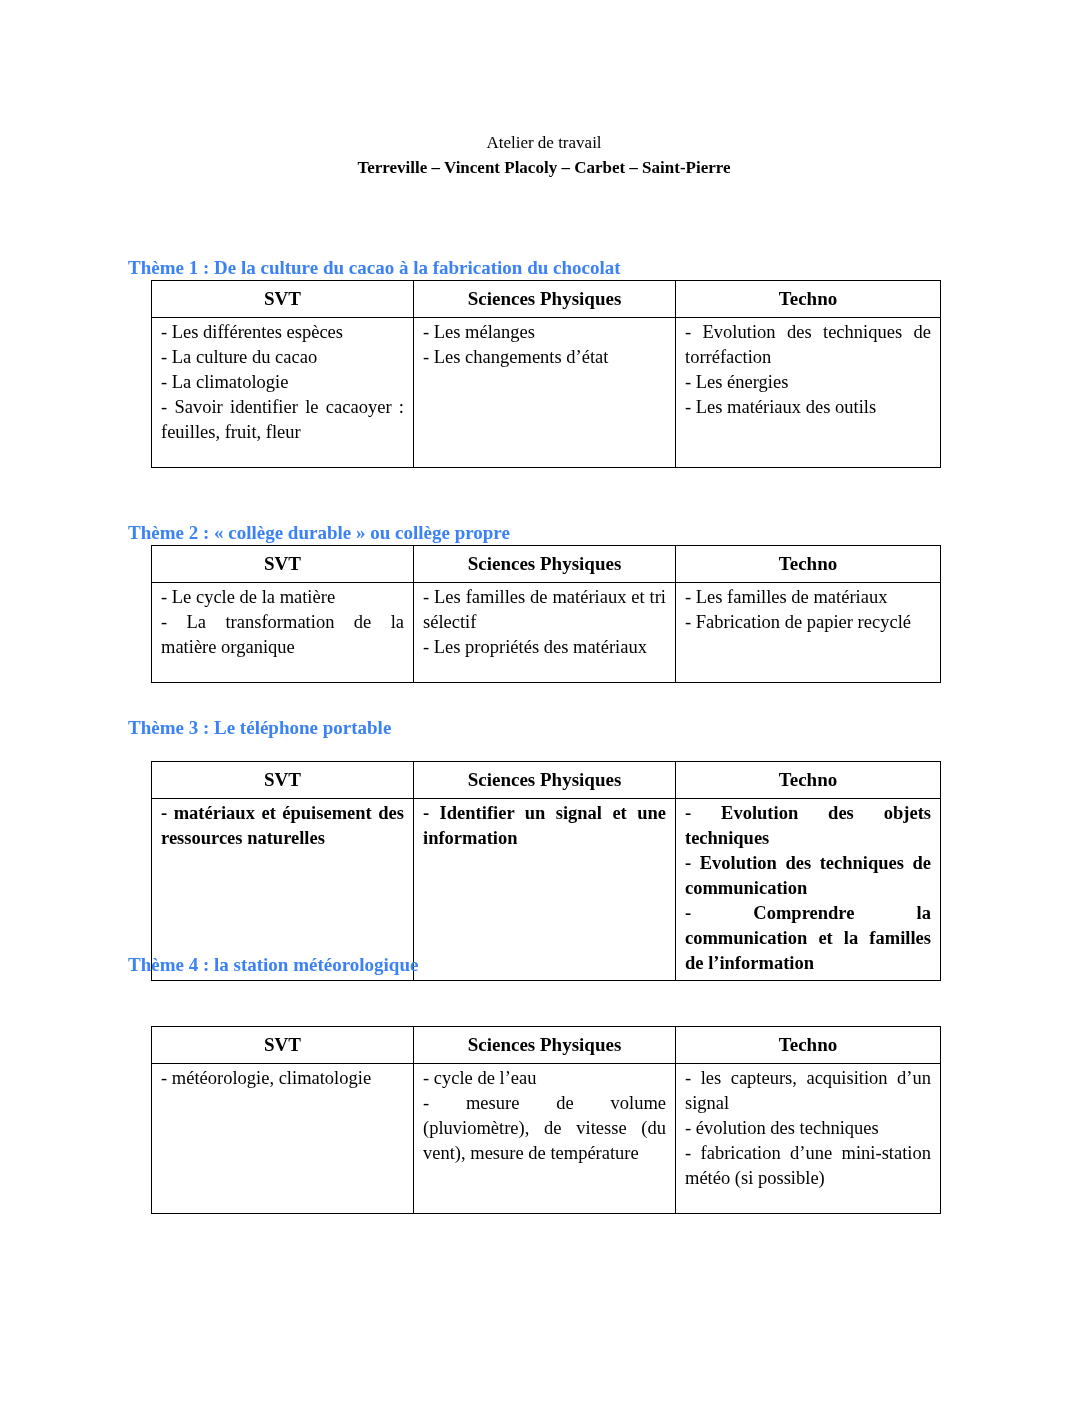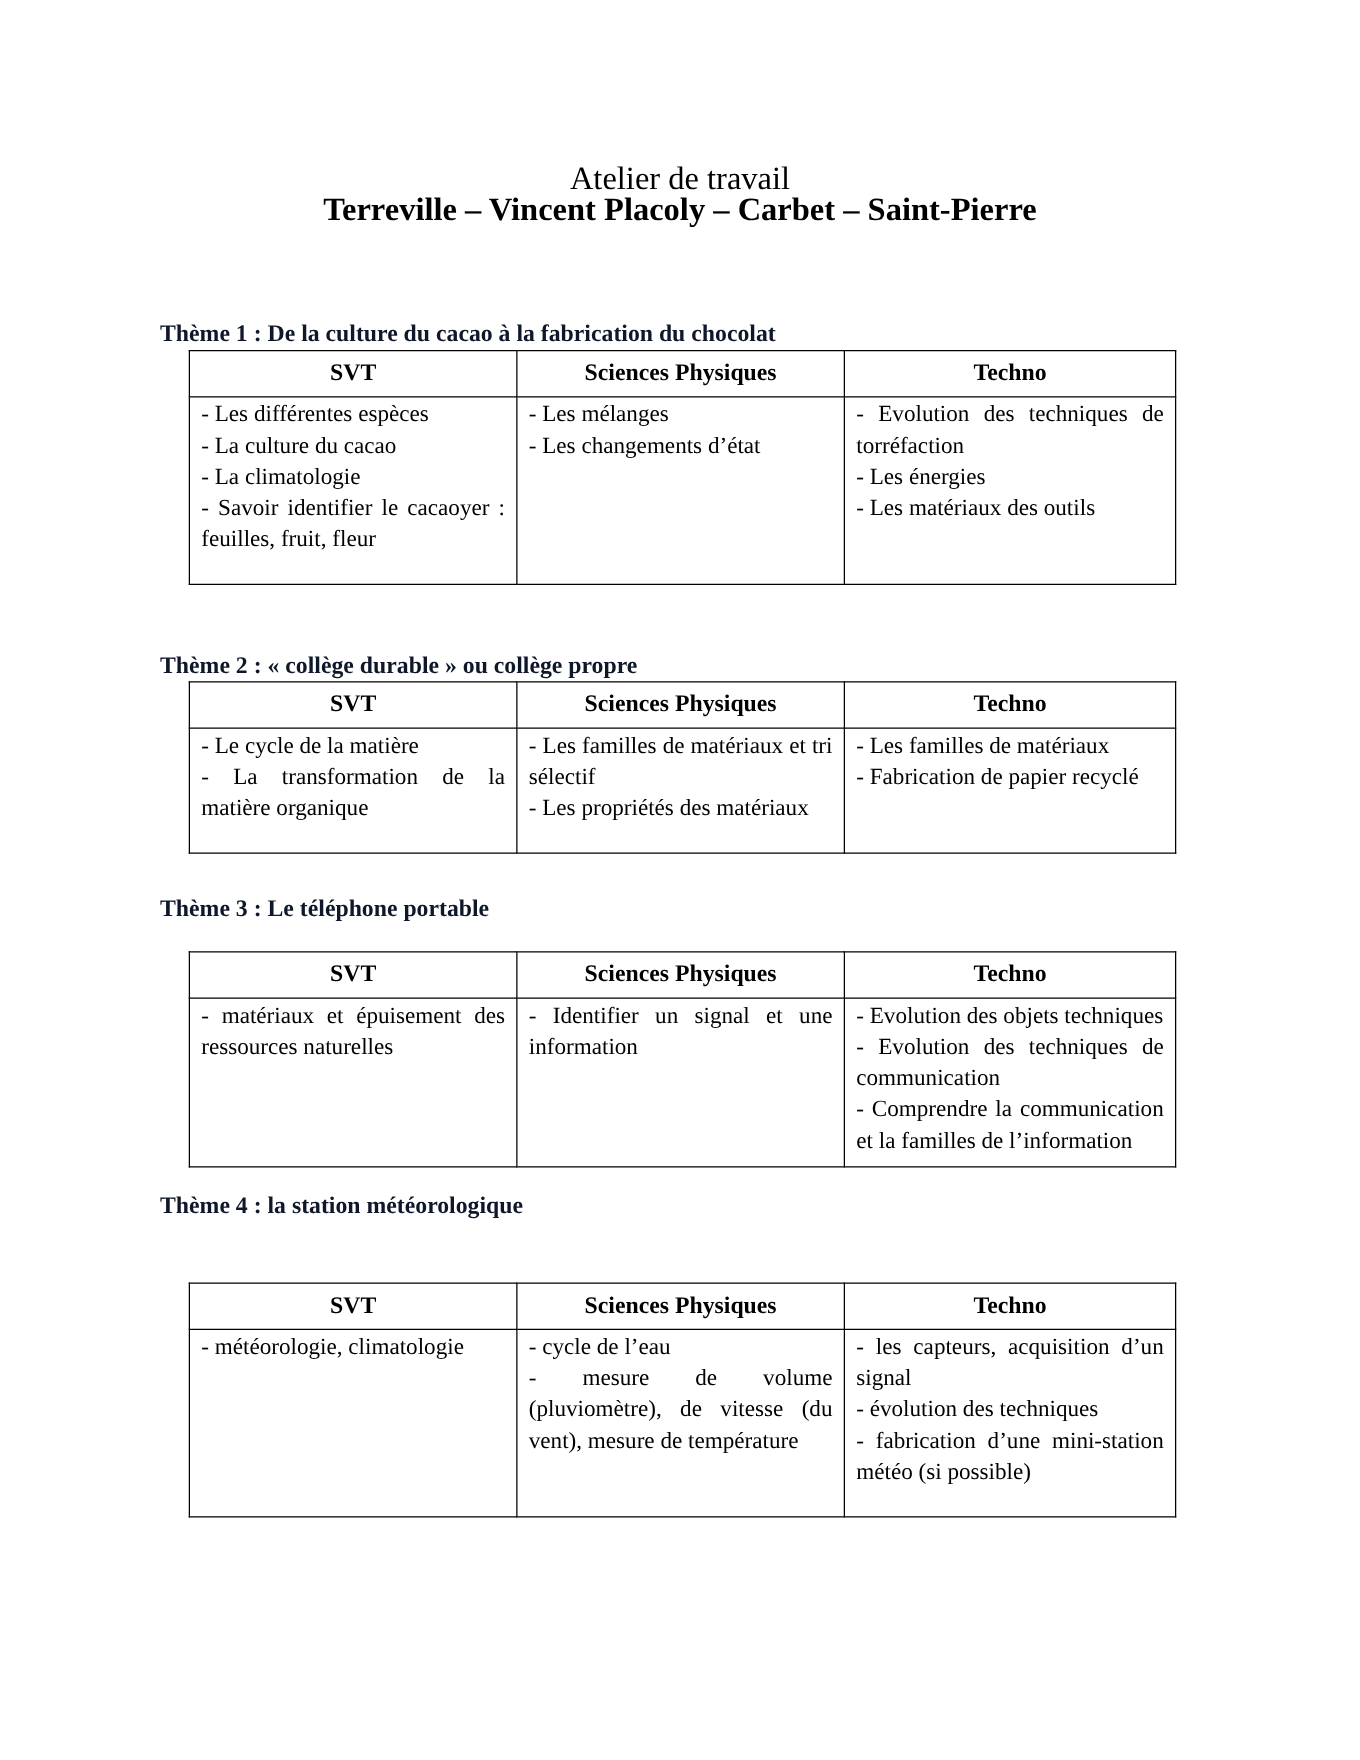--- a/index.html
+++ b/index.html
@@ -1,21 +1,21 @@
 <!DOCTYPE html>
 <html><head>
 <meta charset="utf-8">
 <style>
   html, body { margin: 0; padding: 0; background: #ffffff; }
   body { width: 1088px; height: 1408px; position: relative; overflow: hidden;
          font-family: "DejaVu Serif", "Liberation Serif", serif; color: #000; }
   .header { position: absolute; left: 0; top: 130px; width: 1088px; text-align: center;
-            font-size: 26px; line-height: 25px; font-family: "Liberation Serif", serif; }
+            font-size: 17px; line-height: 25px; font-family: "Liberation Serif", serif; }
   .header .bold { font-weight: bold; }
-  .theme-title { position: absolute; left: 128px; color: #0f172a; font-weight: bold;
+  .theme-title { position: absolute; left: 128px; color: #3b82f6; font-weight: bold;
                  font-size: 19px; font-family: "Liberation Serif", serif; line-height: 24px; }
   table.theme-table { position: absolute; left: 151px; width: 789px; border-collapse: collapse;
                       table-layout: fixed; font-family: "Liberation Serif", serif; font-size: 18.5px; }
   table.theme-table th, table.theme-table td { border: 1.5px solid #000; vertical-align: top; }
   table.theme-table th { font-weight: bold; text-align: center; height: 36px; padding: 0;
                          vertical-align: middle; font-size: 19px; }
   table.theme-table td { padding: 2px 9px 4px 9px; line-height: 25px; text-align: justify; margin-top: 28px; }
   .item { display: block; text-align: justify; text-align-last: left; }
   col.c1 { width: 262px; } col.c2 { width: 262px; } col.c3 { width: 265px; }
 </style>
@@ -96,21 +96,21 @@
       <col class="c1">
       <col class="c2">
       <col class="c3">
     </colgroup>
   <tbody>
       <tr>
     <th>SVT</th>
     <th>Sciences Physiques</th>
     <th>Techno</th>
   </tr>
-  <tr style="height:135px;">
+  <tr style="height:175px;font-weight:bold;">
     <td>
           <span class="item">- matériaux et épuisement des ressources naturelles</span>
         </td>
     <td>
           <span class="item">- Identifier un signal et une information</span>
         </td>
     <td>
           <span class="item">- Evolution des objets techniques</span>
           <span class="item">- Evolution des techniques de communication</span>
           <span class="item">- Comprendre la communication et la familles de l’information</span>

